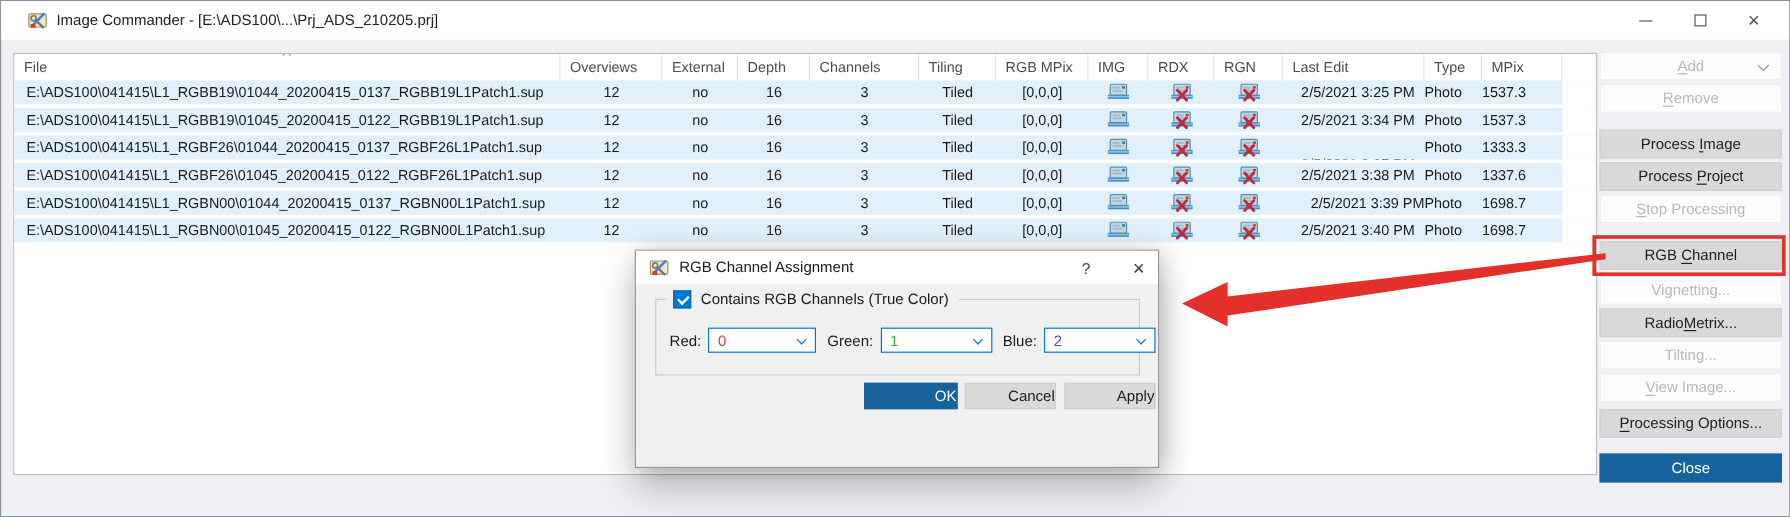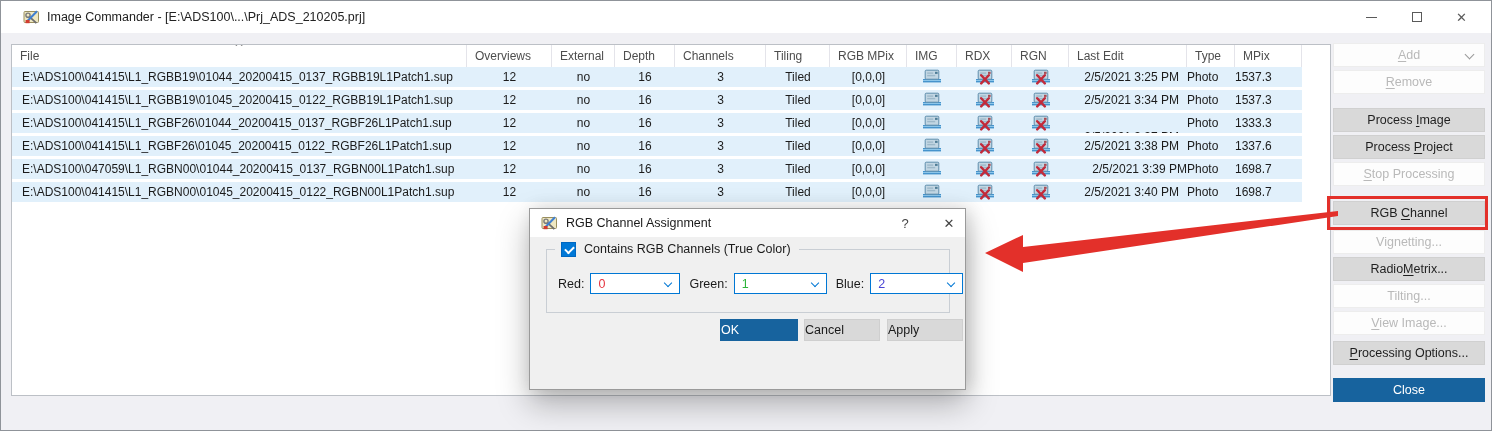--- a/index.html
+++ b/index.html
@@ -65,21 +65,21 @@
   .gb-label{font-size:12.5px;color:#1a1a1a;white-space:nowrap;}
   .fields{position:absolute;left:28px;top:64px;display:flex;align-items:center;}
   .f-label{font-size:12.5px;color:#1a1a1a;margin-right:6px;white-space:nowrap;}
   .field+.field{margin-left:9px;}
   .field{display:flex;align-items:center;}
   .combo{height:21px;box-sizing:border-box;background:#fff;border:1px solid var(--combo,#0077d4);
     display:flex;align-items:center;padding-left:7px;position:relative;font-size:12.5px;}
   .cchev{position:absolute;right:8px;top:6px;width:6px;height:6px;box-sizing:border-box;
     border-right:1.6px solid var(--combo,#0077d4);border-bottom:1.6px solid var(--combo,#0077d4);transform:rotate(45deg);}
   .dbtn{position:absolute;top:110px;height:22px;box-sizing:border-box;font-size:12.5px;
-    text-align:left;line-height:20px;background:#d9d9d9;border:1px solid #cfcfcf;color:#1a1a1a;cursor:default;}
+    text-align:right;line-height:20px;background:#d9d9d9;border:1px solid #cfcfcf;color:#1a1a1a;cursor:default;}
   .dbtn.primary{background:var(--accent,#17639e);border-color:var(--accent,#17639e);color:#fff;}
   .dbtn.ok{left:190px;width:78px}.dbtn.cancel{left:274px;width:76px}.dbtn.apply{left:357px;width:76px}
 </style>
 </head>
 <body>
 
 <svg width="0" height="0" style="position:absolute">
   <symbol id="appicon" viewBox="0 0 17 16">
     <rect x="1" y="2.5" width="14.5" height="11" rx="1" fill="#efe8c2" stroke="#9a8f5f"></rect>
     <circle cx="5" cy="6.2" r="2.1" fill="none" stroke="#7a7a7a" stroke-width="1.4"></circle>
@@ -303,21 +303,21 @@
     <rect x="12" y="2.8" width="2.6" height="2.1" fill="#a84b52"></rect>
     <path d="M5.2 6.2 L12.8 14.4 M12.8 6.2 L5.2 14.4" stroke="#c22a3a" stroke-width="2.4" stroke-linecap="round"></path>
   </svg>
           </div>
           <div class="tcell al-right" style="width: 118px; padding-right: 8px;">2/5/2021 3:38 PM</div>
           <div class="tcell al-left" style="width: 48px;">Photo</div>
           <div class="tcell al-right" style="width: 67px; padding-right: 36px;">1337.6</div>
           <div class="tcell fill"></div>
         </div>
         <div class="trow">
-          <div class="tcell al-left" style="width: 455px; padding-left: 10px;">E:\ADS100\047059\L1_RGBN00\01044_20200415_0137_RGBN00L1Patch1.sup</div>
+          <div class="tcell al-left" style="width: 455px; padding-left: 10px;">E:\ADS100\041415\L1_RGBN00\01044_20200415_0137_RGBN00L1Patch1.sup</div>
           <div class="tcell al-center" style="width: 85px;">12</div>
           <div class="tcell al-center" style="width: 63px;">no</div>
           <div class="tcell al-center" style="width: 60px;">16</div>
           <div class="tcell al-center" style="width: 91px;">3</div>
           <div class="tcell al-center" style="width: 64px;">Tiled</div>
           <div class="tcell al-center" style="width: 77px;">[0,0,0]</div>
           <div class="tcell al-center icon" style="width: 50px;">
             <svg width="18" height="16" viewBox="0 0 18 16">
     <rect x="0" y="10" width="18" height="3.4" fill="#3e8ec9"></rect>
     <rect x="0" y="10.9" width="18" height="1.2" fill="#8cc6ea"></rect>

